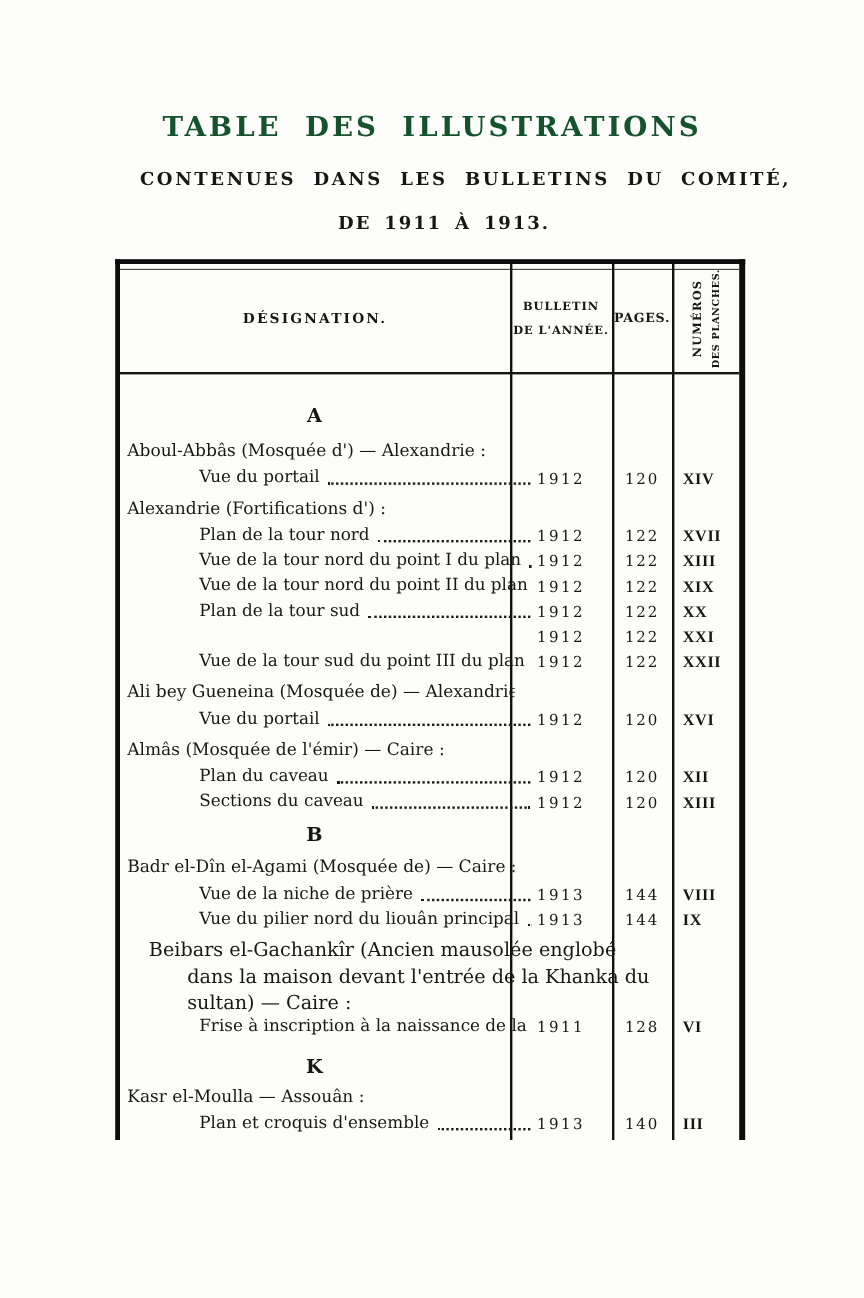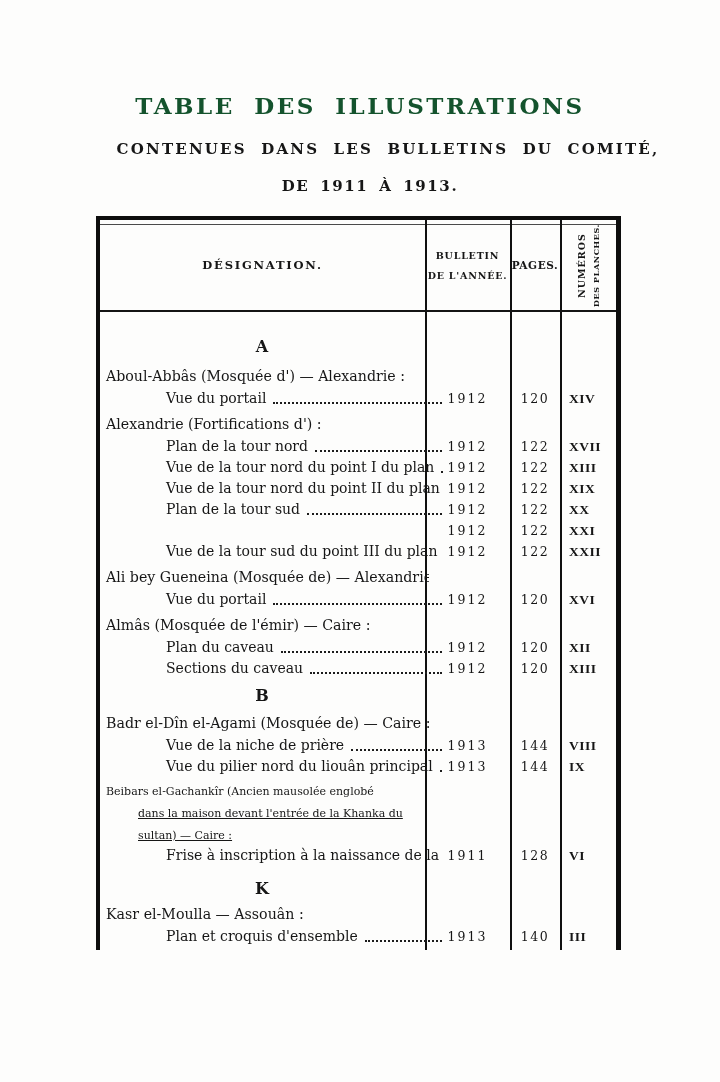--- a/index.html
+++ b/index.html
@@ -119,23 +119,23 @@
     text-align:center;
     font-size:12.5px;letter-spacing:1.5px;
   }
   .cn{
     position:absolute;left:460px;top:0;bottom:12px;width:50px;
     padding-left:9px;
     font-size:13.5px;font-weight:bold;letter-spacing:.5px;
     font-family:Liberation Serif, serif;
   }
   
-  .row.grp3{font-size:11px;line-height:22px;padding-top:4px;}
+  .row.grp3{font-size:16px;line-height:22px;padding-top:4px;margin-left:18px;}
   .grp3 .gl{padding-left:6px;white-space:nowrap;}
-  .grp3 .gl + .gl{padding-left:38px;text-decoration:underline;}
+  .grp3 .gl + .gl{padding-left:38px;}
   
   .mt3{margin-top:3px;}
   .secA{margin-top:24px;margin-bottom:6px;}
   .secB{margin-top:6px;margin-bottom:4px;}
   .secK{margin-top:12px;margin-bottom:2px;}
   .frise{margin-top:-2px;}
 </style>
 </head>
 <body>
 

